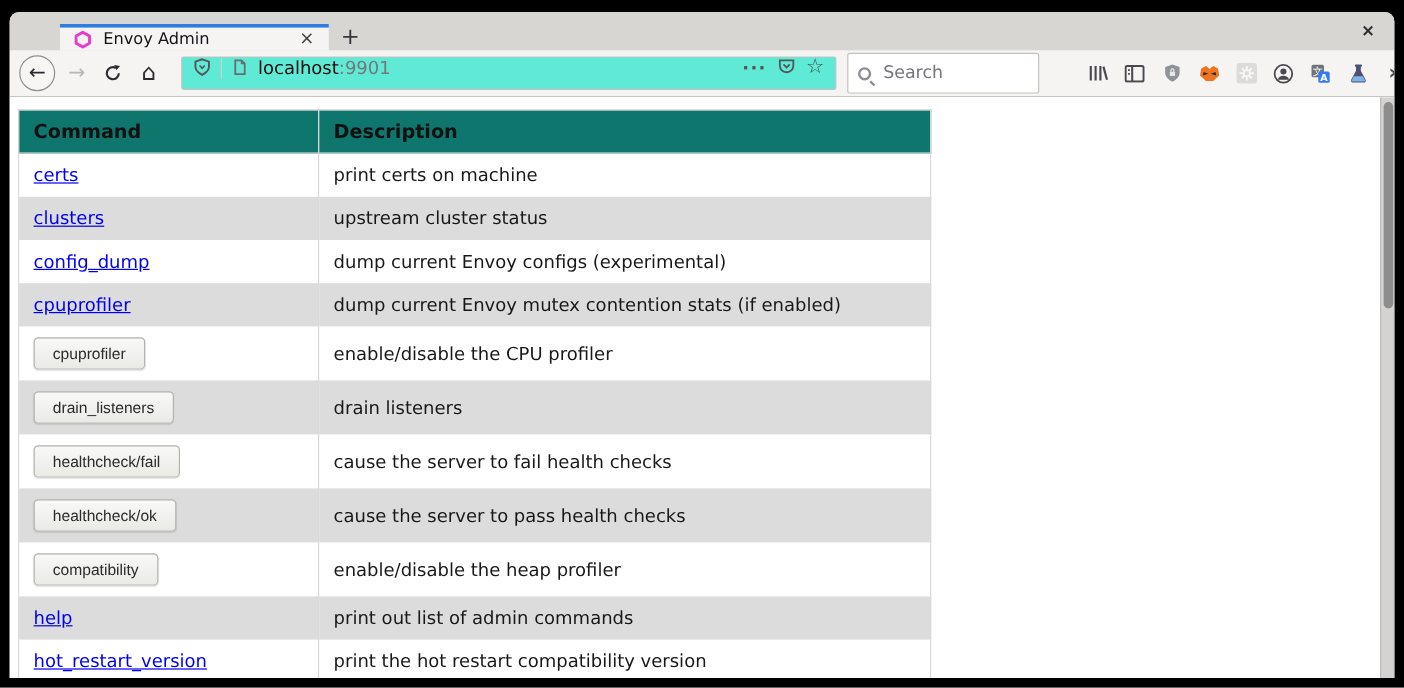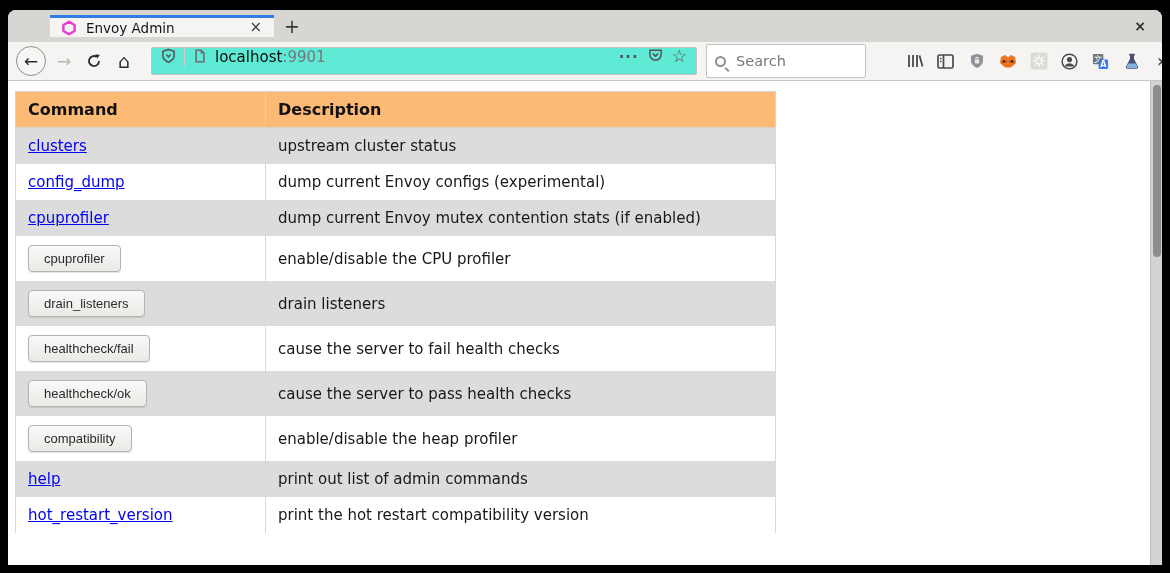--- a/index.html
+++ b/index.html
@@ -7,21 +7,21 @@
   body {
     width:1170px; height:573px; background:#000;
     font-family:"DejaVu Sans", sans-serif; position:relative; overflow:hidden;
   }
   .window {
     position:absolute; left:8px; top:10px; width:1154px; height:555px;
     border-radius:8px 8px 0 0; overflow:hidden; background:#fff;
     display:flex; flex-direction:column;
   }
   
-  .tabbar { flex:0 0 32px; background:#d8d6d2; display:flex; align-items:center; position:relative; }
+  .tabbar { flex:0 0 32px; background:#d8d6d2; display:flex; align-items:flex-end; position:relative; }
   .tab-spacer { width:42px; }
   .tab {
     width:224px; background:#f5f4f2; border-top:3px solid #2f7de1;
     display:flex; align-items:center; padding:0 8px 0 11px; cursor:default;
   }
   .tab-favicon { width:16px; height:16px; margin-right:9px; flex:0 0 16px; }
   .tab-title { font-size:13.5px; color:#15141a; flex:1; white-space:nowrap; overflow:hidden; }
   .tab-close { color:#3f3e42; font-size:15px; padding:2px 4px; line-height:1; }
   .newtab {
     width:36px; display:flex; align-items:center; justify-content:center;
@@ -81,21 +81,21 @@
   }
   .scroll-thumb {
     position:absolute; left:1.5px; top:4px; width:8px; height:172px;
     background:#8d8d8d; border-radius:4px;
   }
   table.cmd-table { border-collapse:collapse; margin:10px 0 0 7px; table-layout:fixed; width:760px; }
   .cmd-table col.c1 { width:250px; }
   .cmd-table col.c2 { width:510px; }
   .cmd-table th {
     border:1px solid #d4d4d4; text-align:left; font-size:16px; font-weight:bold;
-    color:#111; padding:7px 12px; background:#fdba74; line-height:21px;
+    color:#111; padding:7px 12px; background:#0f766e; line-height:21px;
   }
   .cmd-table td {
     padding:8px 12px; font-size:15px; color:#181818; line-height:20px;
     border-left:1px solid #d9d9d9; border-right:1px solid #d9d9d9;
   }
   .cmd-table tr.alt { background:#dcdcdc; }
   .cmd-link { color:#0000ee; text-decoration:underline; cursor:pointer; }
   .cmd-button {
     font-family:Liberation Sans, sans-serif; font-size:13px; color:#2b2b2b;
     background:linear-gradient(#f9f9f8,#e9e9e6); border:1px solid #b4b3af;
@@ -249,20 +249,24 @@
           <col class="c1">
           <col class="c2">
         </colgroup>
       <thead>
         <tr>
           <th>Command</th>
           <th>Description</th>
         </tr>
       </thead>
       <tbody>
+          <tr>
+            <td><a class="cmd-link" href="#">certs</a></td>
+            <td>print certs on machine</td>
+          </tr>
           <tr class="alt">
             <td><a class="cmd-link" href="#">clusters</a></td>
             <td>upstream cluster status</td>
           </tr>
           <tr>
             <td><a class="cmd-link" href="#">config_dump</a></td>
             <td>dump current Envoy configs (experimental)</td>
           </tr>
           <tr class="alt">
             <td><a class="cmd-link" href="#">cpuprofiler</a></td>

